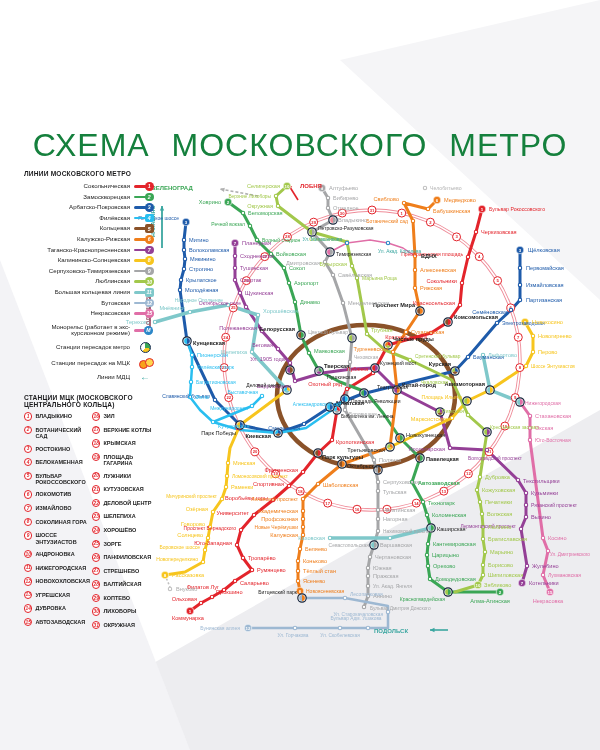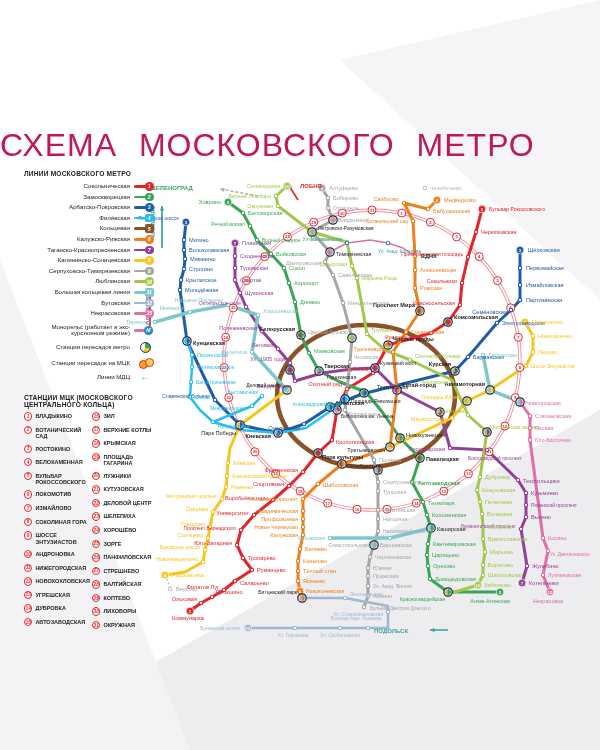--- a/index.html
+++ b/index.html
@@ -1,20 +1,20 @@
 <!DOCTYPE html>
 <html><head>
 <meta charset="utf-8">
 <style>
   html,body{margin:0;padding:0;}
   body{width:600px;height:750px;position:relative;background:#fff;
        font-family:"Liberation Sans",sans-serif;overflow:hidden;}
   #map{position:absolute;left:0;top:0;z-index:1;}
-  .title{position:absolute;top:106px;left:0;width:600px;text-align:left;z-index:3;
-         font-size:32px;color:#be185d;letter-spacing:1px;word-spacing:12px;font-weight:500;}
+  .title{position:absolute;top:106px;left:0;width:600px;text-align:center;z-index:3;
+         font-size:32px;color:#15803d;letter-spacing:1px;word-spacing:12px;font-weight:500;}
   .legend{position:absolute;left:24px;top:170px;width:134px;z-index:4;}
   .lg-head{font-size:6.6px;font-weight:bold;color:#1b1b1d;margin-bottom:4px;letter-spacing:.2px;}
   .lrow{display:flex;align-items:center;justify-content:flex-end;height:10.6px;}
   .lname{font-size:6.1px;color:#222;text-align:right;line-height:1.05;}
   .lbar{display:flex;align-items:center;margin-left:4px;width:24px;flex:0 0 24px;}
   .seg{display:block;height:2.6px;width:13px;border-radius:2px;}
   .lbadge{display:flex;align-items:center;justify-content:center;width:8.6px;height:8.6px;
           border-radius:50%;color:#fff;font-size:5.2px;font-weight:bold;margin-left:-2px;flex:0 0 8.6px;}
   .lbadge.sq{border-radius:2px;}
   .xrow{display:flex;align-items:center;justify-content:flex-end;margin-top:5px;}

